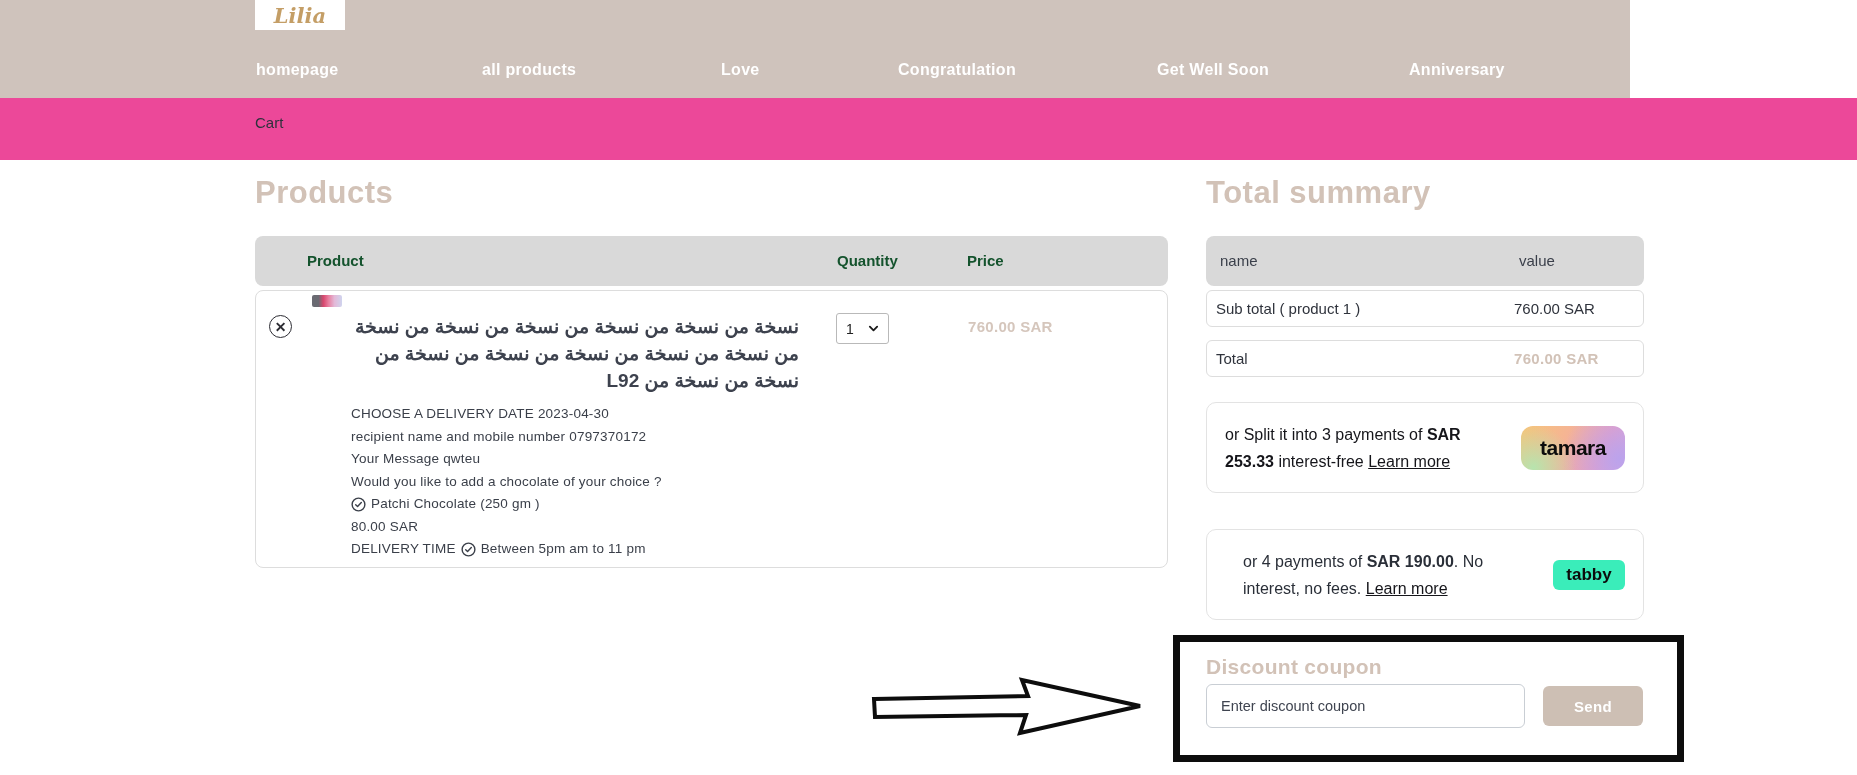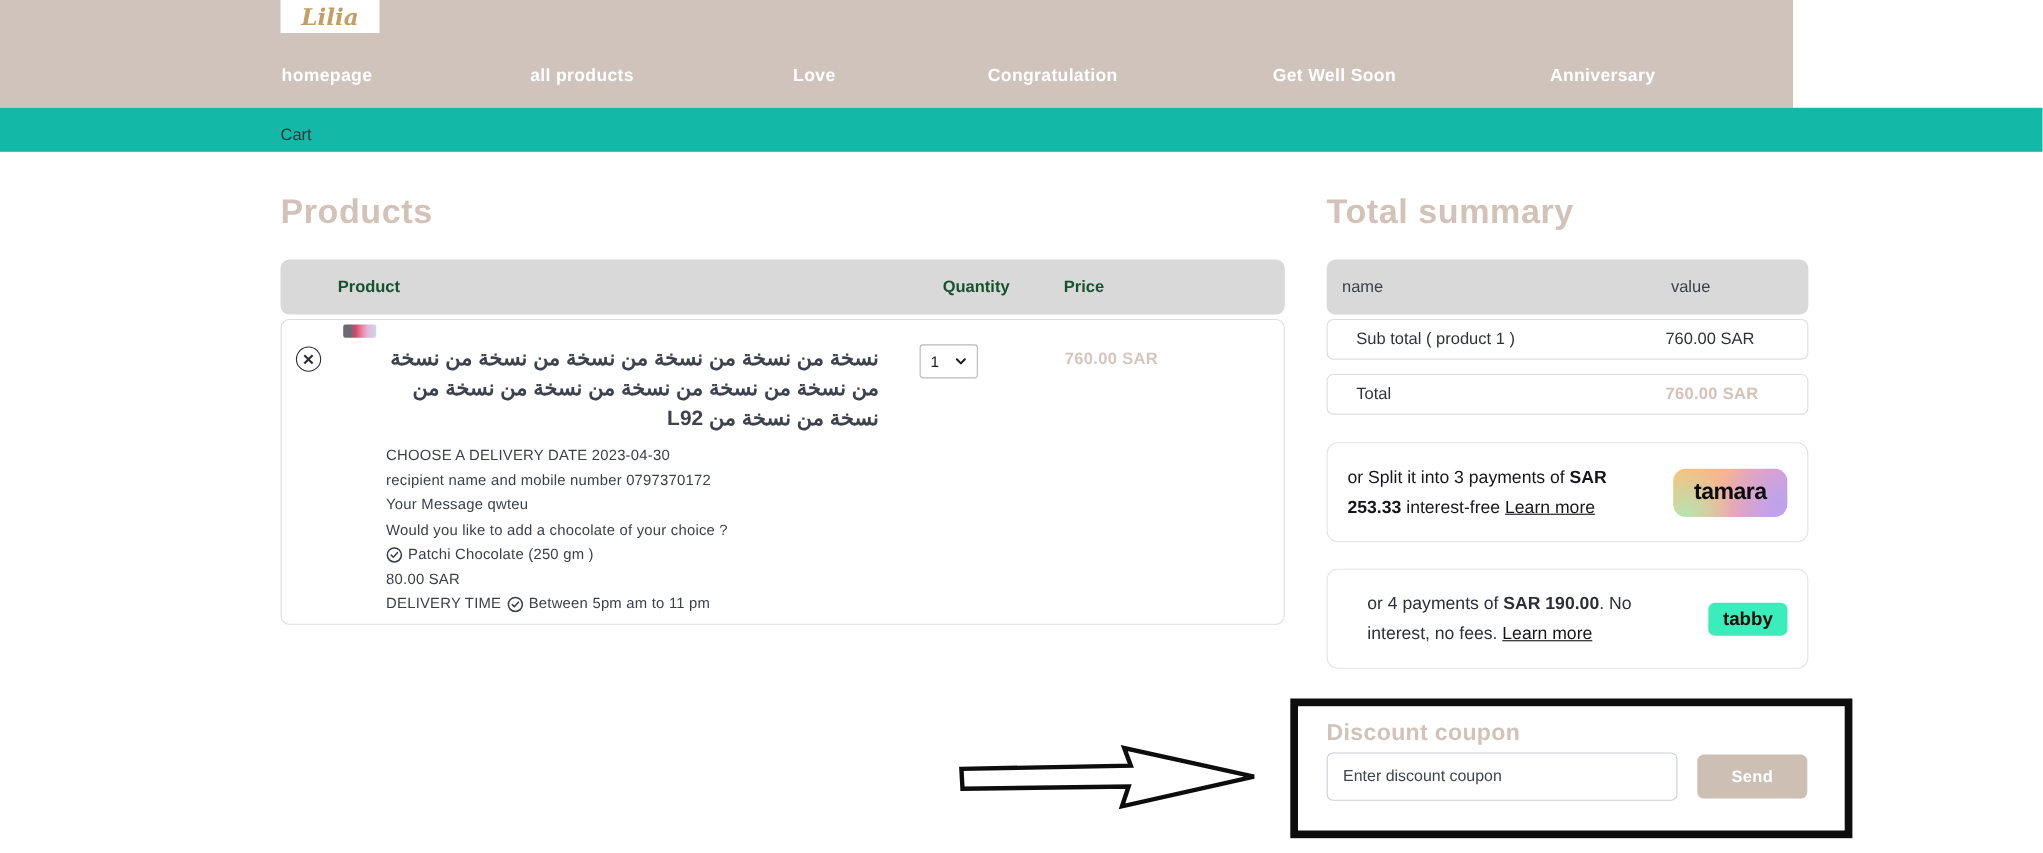--- a/index.html
+++ b/index.html
@@ -5,33 +5,33 @@
   * { margin:0; padding:0; box-sizing:border-box; }
   html,body { width:1857px; height:775px; background:#fff; font-family:"Liberation Sans", sans-serif; overflow:hidden; position:relative; }
 
   
   .header { position:absolute; left:0; top:0; width:1630px; height:98px; background:#cfc3bc; }
   .logo-box { position:absolute; left:255px; top:0; width:90px; height:30px; background:#fff; display:flex; align-items:center; justify-content:center; }
   .logo-text { font-family:"DejaVu Serif", serif; font-style:italic; font-size:21px; color:#c49e66; font-weight:600; }
   .nav-item { position:absolute; top:61px; color:#fff; font-size:16px; font-weight:700; letter-spacing:.3px; cursor:pointer; white-space:nowrap; }
 
   
-  .breadcrumb-bar { position:absolute; left:0; top:98px; width:1857px; height:40px; background:#14b8a6; }
+  .breadcrumb-bar { position:absolute; left:0; top:98px; width:1857px; height:62px; background:#ec4899; }
   .breadcrumb-text { position:absolute; left:255px; top:0; line-height:50px; font-size:15px; color:#2e323c; }
 
   
   .section-title { font-size:31px; font-weight:800; color:#d2c2b7; letter-spacing:.5px; }
 
   
   .products-col { position:absolute; left:255px; top:148px; width:913px; }
   .products-col .section-title { margin-top:27px; }
   .thead { position:relative; margin-top:25px; height:50px; background:#d9d9d9; border-radius:8px; }
   .thead span { position:absolute; top:16px; font-size:15px; font-weight:600; color:#14532d; }
   .th-product { left:52px; }
-  .th-quantity { left:602px; }
+  .th-quantity { left:582px; }
   .th-price { left:712px; }
 
   .product-card { position:relative; margin-top:4px; height:278px; background:#fff; border:1px solid #ddd; border-radius:8px; }
   .remove-btn { position:absolute; left:13px; top:24px; width:23px; height:23px; border:1.6px solid #2c2c33; border-radius:50%; display:flex; align-items:center; justify-content:center; font-size:14px; font-weight:700; color:#2c2c33; cursor:pointer; line-height:1; }
   .thumb { position:absolute; left:56px; top:4px; width:30px; height:12px; border-radius:2px; background:linear-gradient(90deg,#6a6a72 0%,#6a6a72 22%,#d8476e 38%,#e87fa0 55%,#e3b9d8 75%,#cfd4ee 100%); }
   .item-title { position:absolute; left:95px; top:22px; width:448px; direction:rtl; text-align:right; font-size:19px; line-height:27px; font-weight:600; color:#3d424e; }
   .item-details { position:absolute; left:95px; top:112px; width:520px; font-size:13.5px; line-height:22.5px; color:#3a3f49; letter-spacing:.2px; }
   .detail-line { display:flex; align-items:center; gap:5px; }
   .check-icon { display:inline-block; width:15px; height:15px; flex:0 0 15px; }
   .check-icon svg { display:block; width:15px; height:15px; }
@@ -41,28 +41,28 @@
 
   
   .summary-col { position:absolute; left:1206px; top:148px; width:438px; }
   .summary-col .section-title { margin-top:27px; }
   .sum-head { position:relative; margin-top:25px; height:50px; background:#d9d9d9; border-radius:8px; }
   .sum-head span { position:absolute; top:16px; font-size:15px; color:#3a3f4a; }
   .sum-head .h-name { left:14px; }
   .sum-head .h-value { left:313px; }
   .sum-row { position:relative; margin-top:4px; height:37px; border:1px solid #ddd; border-radius:6px; background:#fff; }
   .sum-row span { position:absolute; top:9px; font-size:15px; color:#2f333c; }
-  .sum-row .r-name { left:26px; }
+  .sum-row .r-name { left:9px; }
   .sum-row .r-value { left:307px; }
   .sum-row + .sum-row { margin-top:13px; }
   .sum-row .r-value.total-accent { color:#d2c2b7; font-weight:800; letter-spacing:.3px; }
 
   .pay-card { position:relative; margin-top:26px; border:1px solid #e3e3e3; border-radius:10px; background:#fff; display:flex; align-items:center; justify-content:space-between; padding:18px; }
   .pay-card.tamara-card { margin-top:25px; height:91px;gap:20px; }
-  .pay-card.tabby-card { margin-top:24px; height:91px;padding-left:36px; }
+  .pay-card.tabby-card { margin-top:36px; height:91px;padding-left:36px; }
   .pay-text { width:272px; font-size:16px; line-height:27px; color:#15151a; }
   .tabby-card .pay-text { font-size:16px; color:#2a2f38; }
   .pay-text b { font-weight:800; }
   .pay-link { text-decoration:underline; color:#15151a; cursor:pointer; }
   .tamara-logo { width:104px; height:44px; border-radius:12px; display:flex; align-items:center; justify-content:center; font-size:21px; font-weight:800; color:#0c0c0c; letter-spacing:-.5px;
     background: radial-gradient(circle at 12% 95%, #b7e4ae 0%, rgba(183,228,174,0) 42%),
                 radial-gradient(circle at 95% 75%, #bba3ec 0%, rgba(187,163,236,0) 55%),
                 linear-gradient(115deg,#f6c47c 5%,#f5b494 40%,#ec9fc0 75%,#d5a3e0 100%); }
   .tabby-logo { width:72px; height:30px; border-radius:6px; background:#3aedba; display:flex; align-items:center; justify-content:center; font-size:17px; font-weight:700; color:#0c0c0c; }
 

